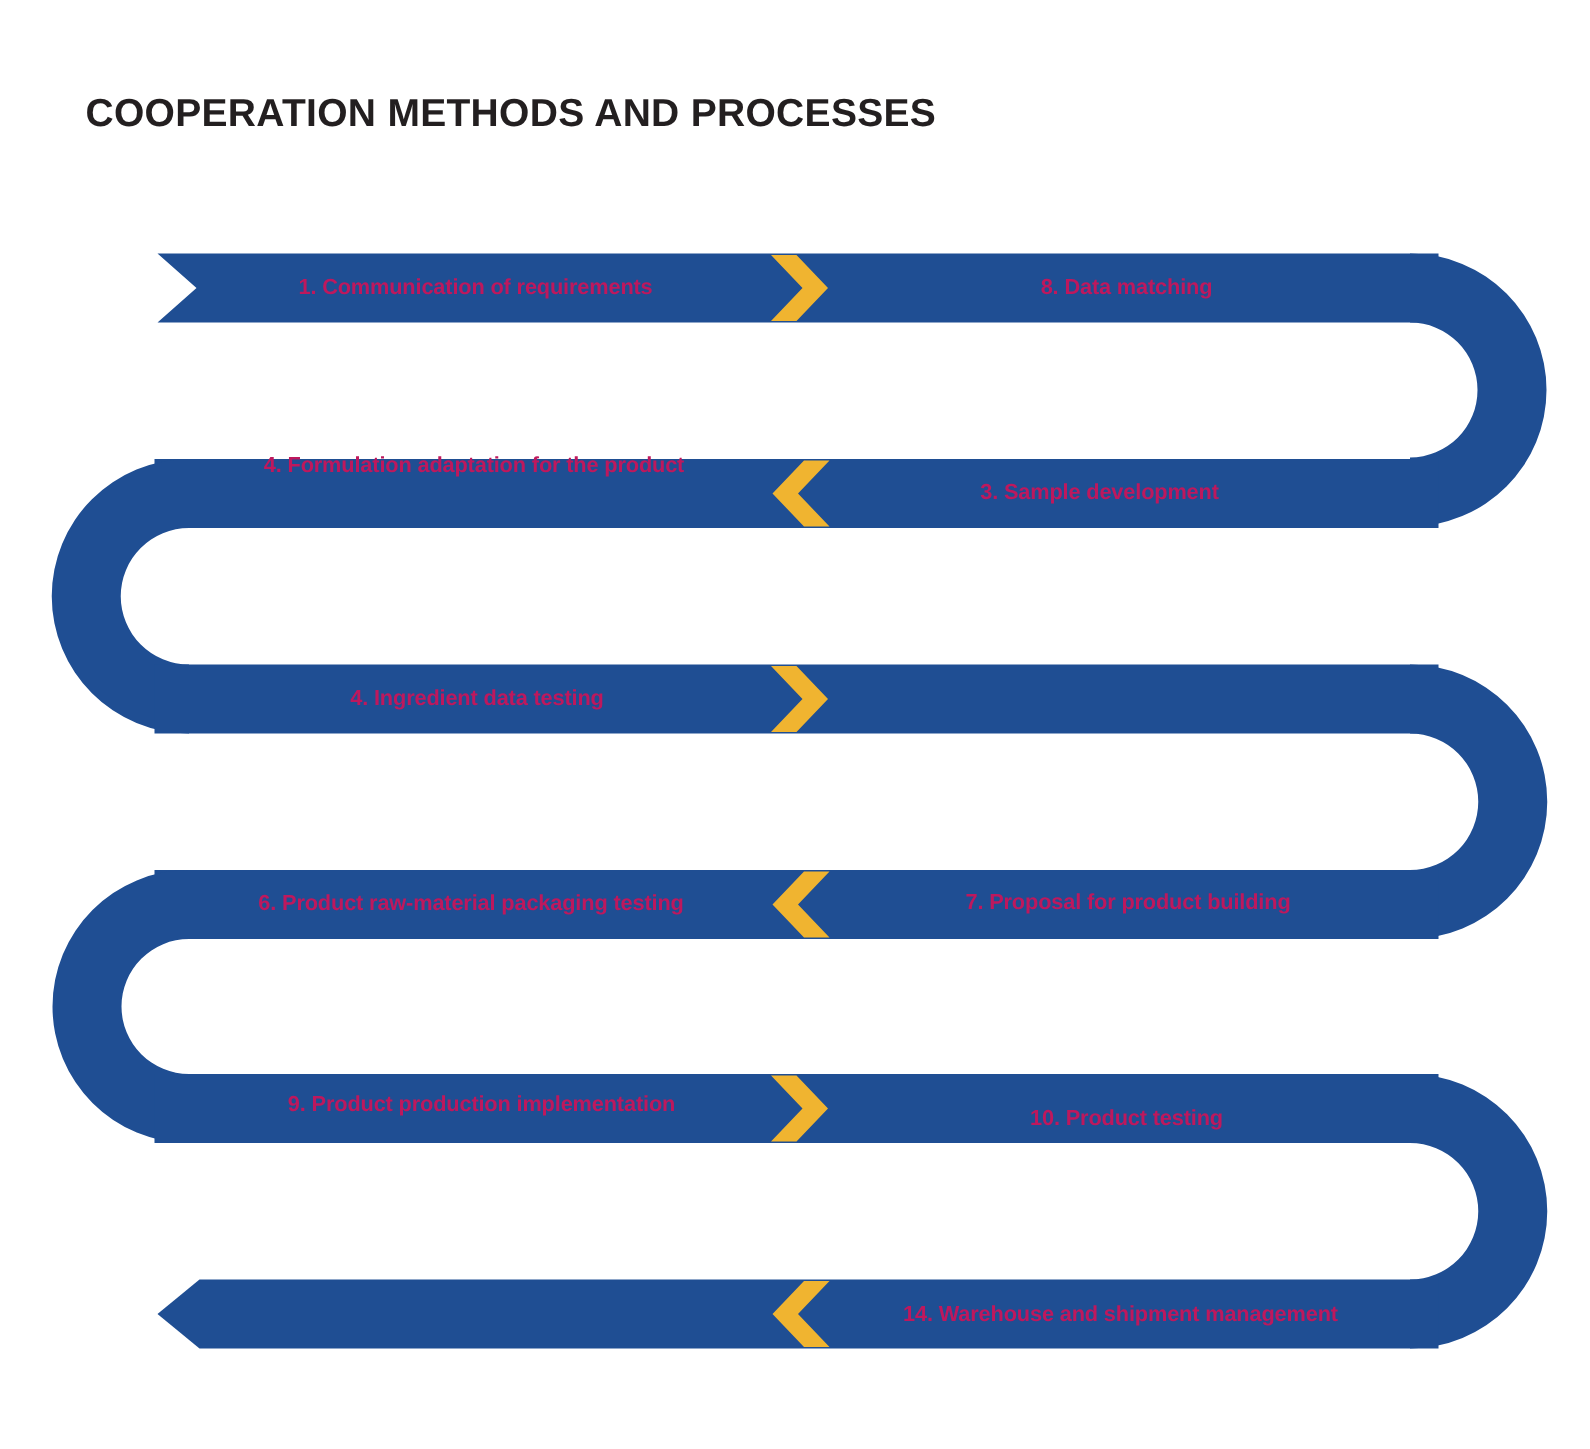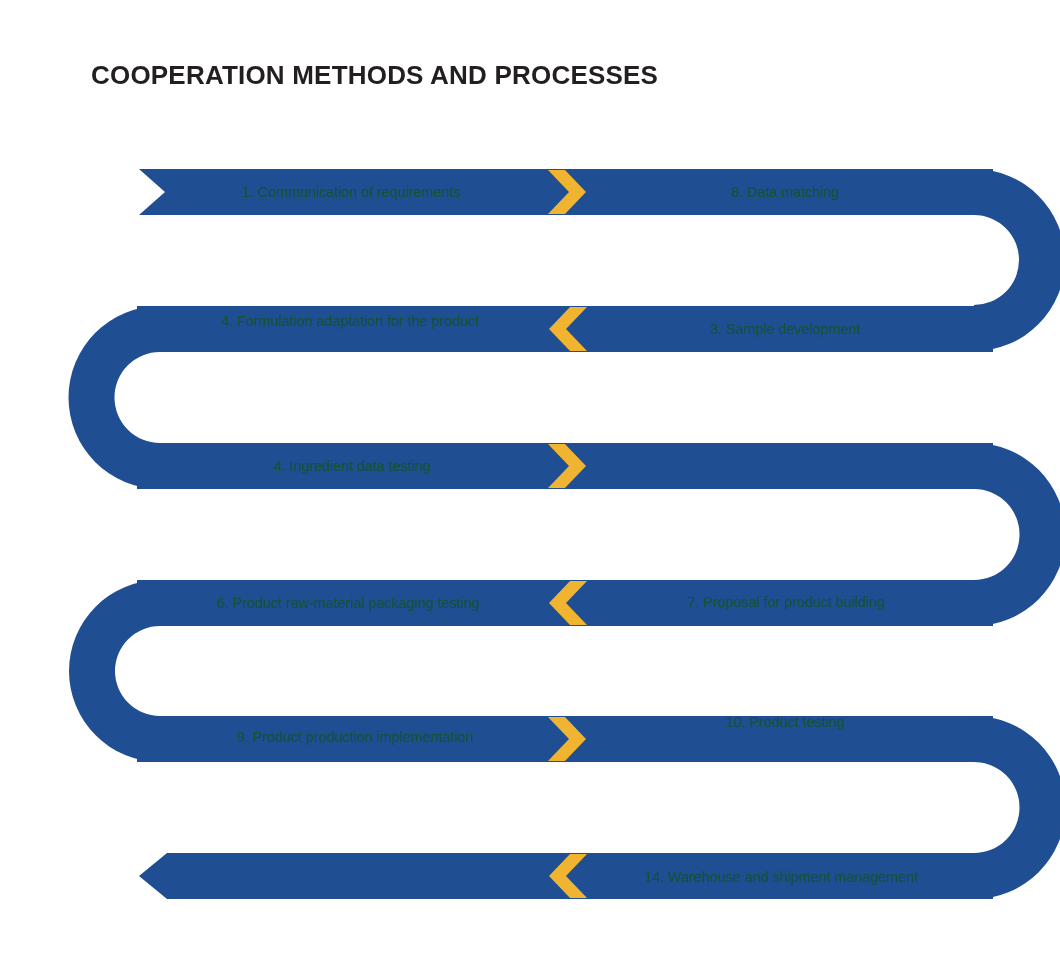--- a/index.html
+++ b/index.html
@@ -12,44 +12,43 @@
     height: 966px;
     font-family: "Liberation Sans", sans-serif;
     overflow: hidden;
     position: relative;
   }
   #stage {
     position: relative;
     width: 840px;
     height: 966px;
     background: #ffffff;
-    margin-left: 34px;
   }
   #page-title {
     position: absolute;
     left: 57px;
     top: 60px;
     font-family: "Liberation Sans", sans-serif;
     font-size: 26px;
     font-weight: bold;
     letter-spacing: 0.2px;
     color: #231f20;
     white-space: nowrap;
   }
   #flow-svg {
     position: absolute;
     left: 0;
     top: 0;
   }
   .step-label {
     position: absolute;
-    color: #14532d;
+    color: #be185d;
     font-family: "Liberation Sans", sans-serif;
     font-size: 14.5px;
-    font-weight: normal;
+    font-weight: bold;
     white-space: nowrap;
     letter-spacing: -0.1px;
     line-height: 1;
     transform: translate(-50%, -50%);
   }
   .step-note {
     font-size: 10px;
     letter-spacing: -0.2px;
   }
 </style>
@@ -124,46 +123,46 @@
   </svg>
 
   <div class="step-label" style="left:317px; top:192px;">
     <span>1. Communication of requirements</span>
   </div>
 
   <div class="step-label" style="left:751px; top:192px;">
     <span>8. Data matching</span>
   </div>
 
-  <div class="step-label" style="left:751px; top:329px;">
+  <div class="step-label" style="left:733px; top:329px;">
     <span>3. Sample development</span>
   </div>
 
-  <div class="step-label" style="left:316px; top:321px;">
+  <div class="step-label" style="left:316px; top:311px;">
     <span>4. Formulation adaptation for the product</span>
   </div>
 
   <div class="step-label" style="left:318px; top:466px;">
     <span>4. Ingredient data testing</span>
   </div>
 
 
   <div class="step-label" style="left:752px; top:602px;">
     <span>7. Proposal for product  building</span>
   </div>
 
   <div class="step-label" style="left:314px; top:603px;">
     <span>6. Product raw-material packaging testing</span>
   </div>
 
   <div class="step-label" style="left:321px; top:737px;">
     <span>9. Product production implementation</span>
   </div>
 
-  <div class="step-label" style="left:751px; top:722px;">
+  <div class="step-label" style="left:751px; top:746px;">
     <span>10. Product testing</span>
   </div>
 
   <div class="step-label" style="left:747px; top:877px;">
     <span>14. Warehouse and shipment management</span>
   </div>
 
 
 </div>
 

